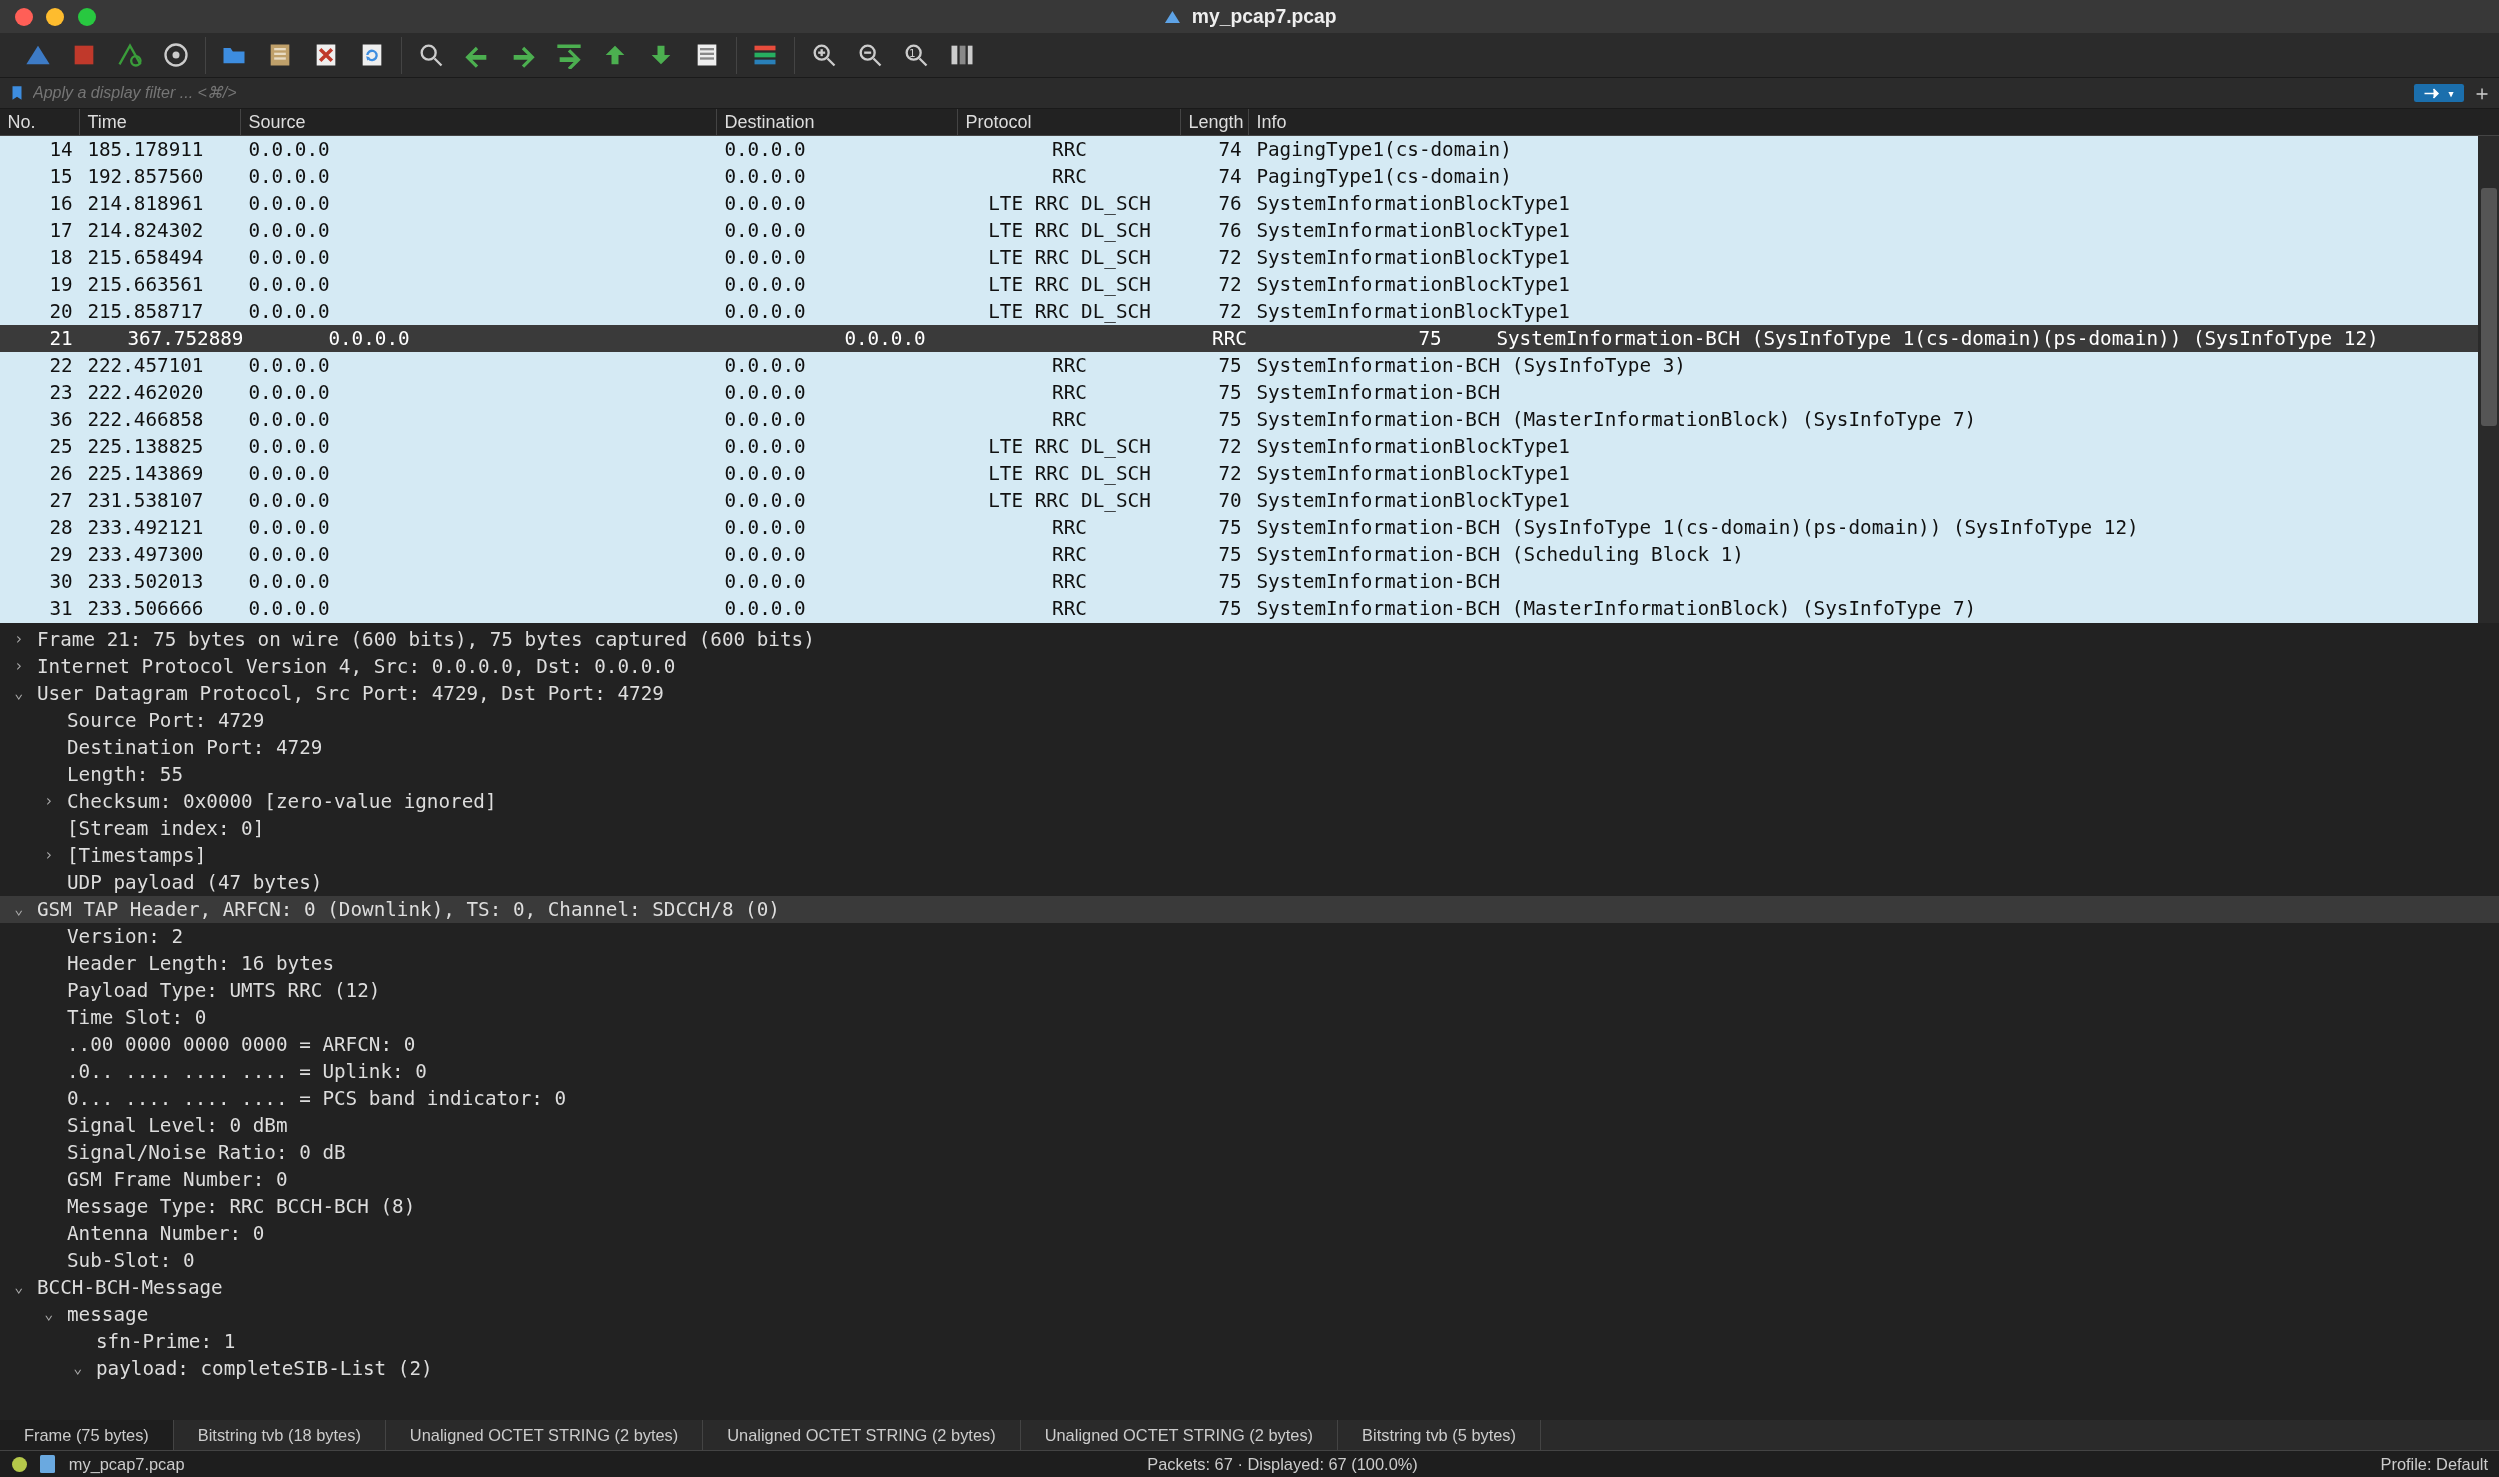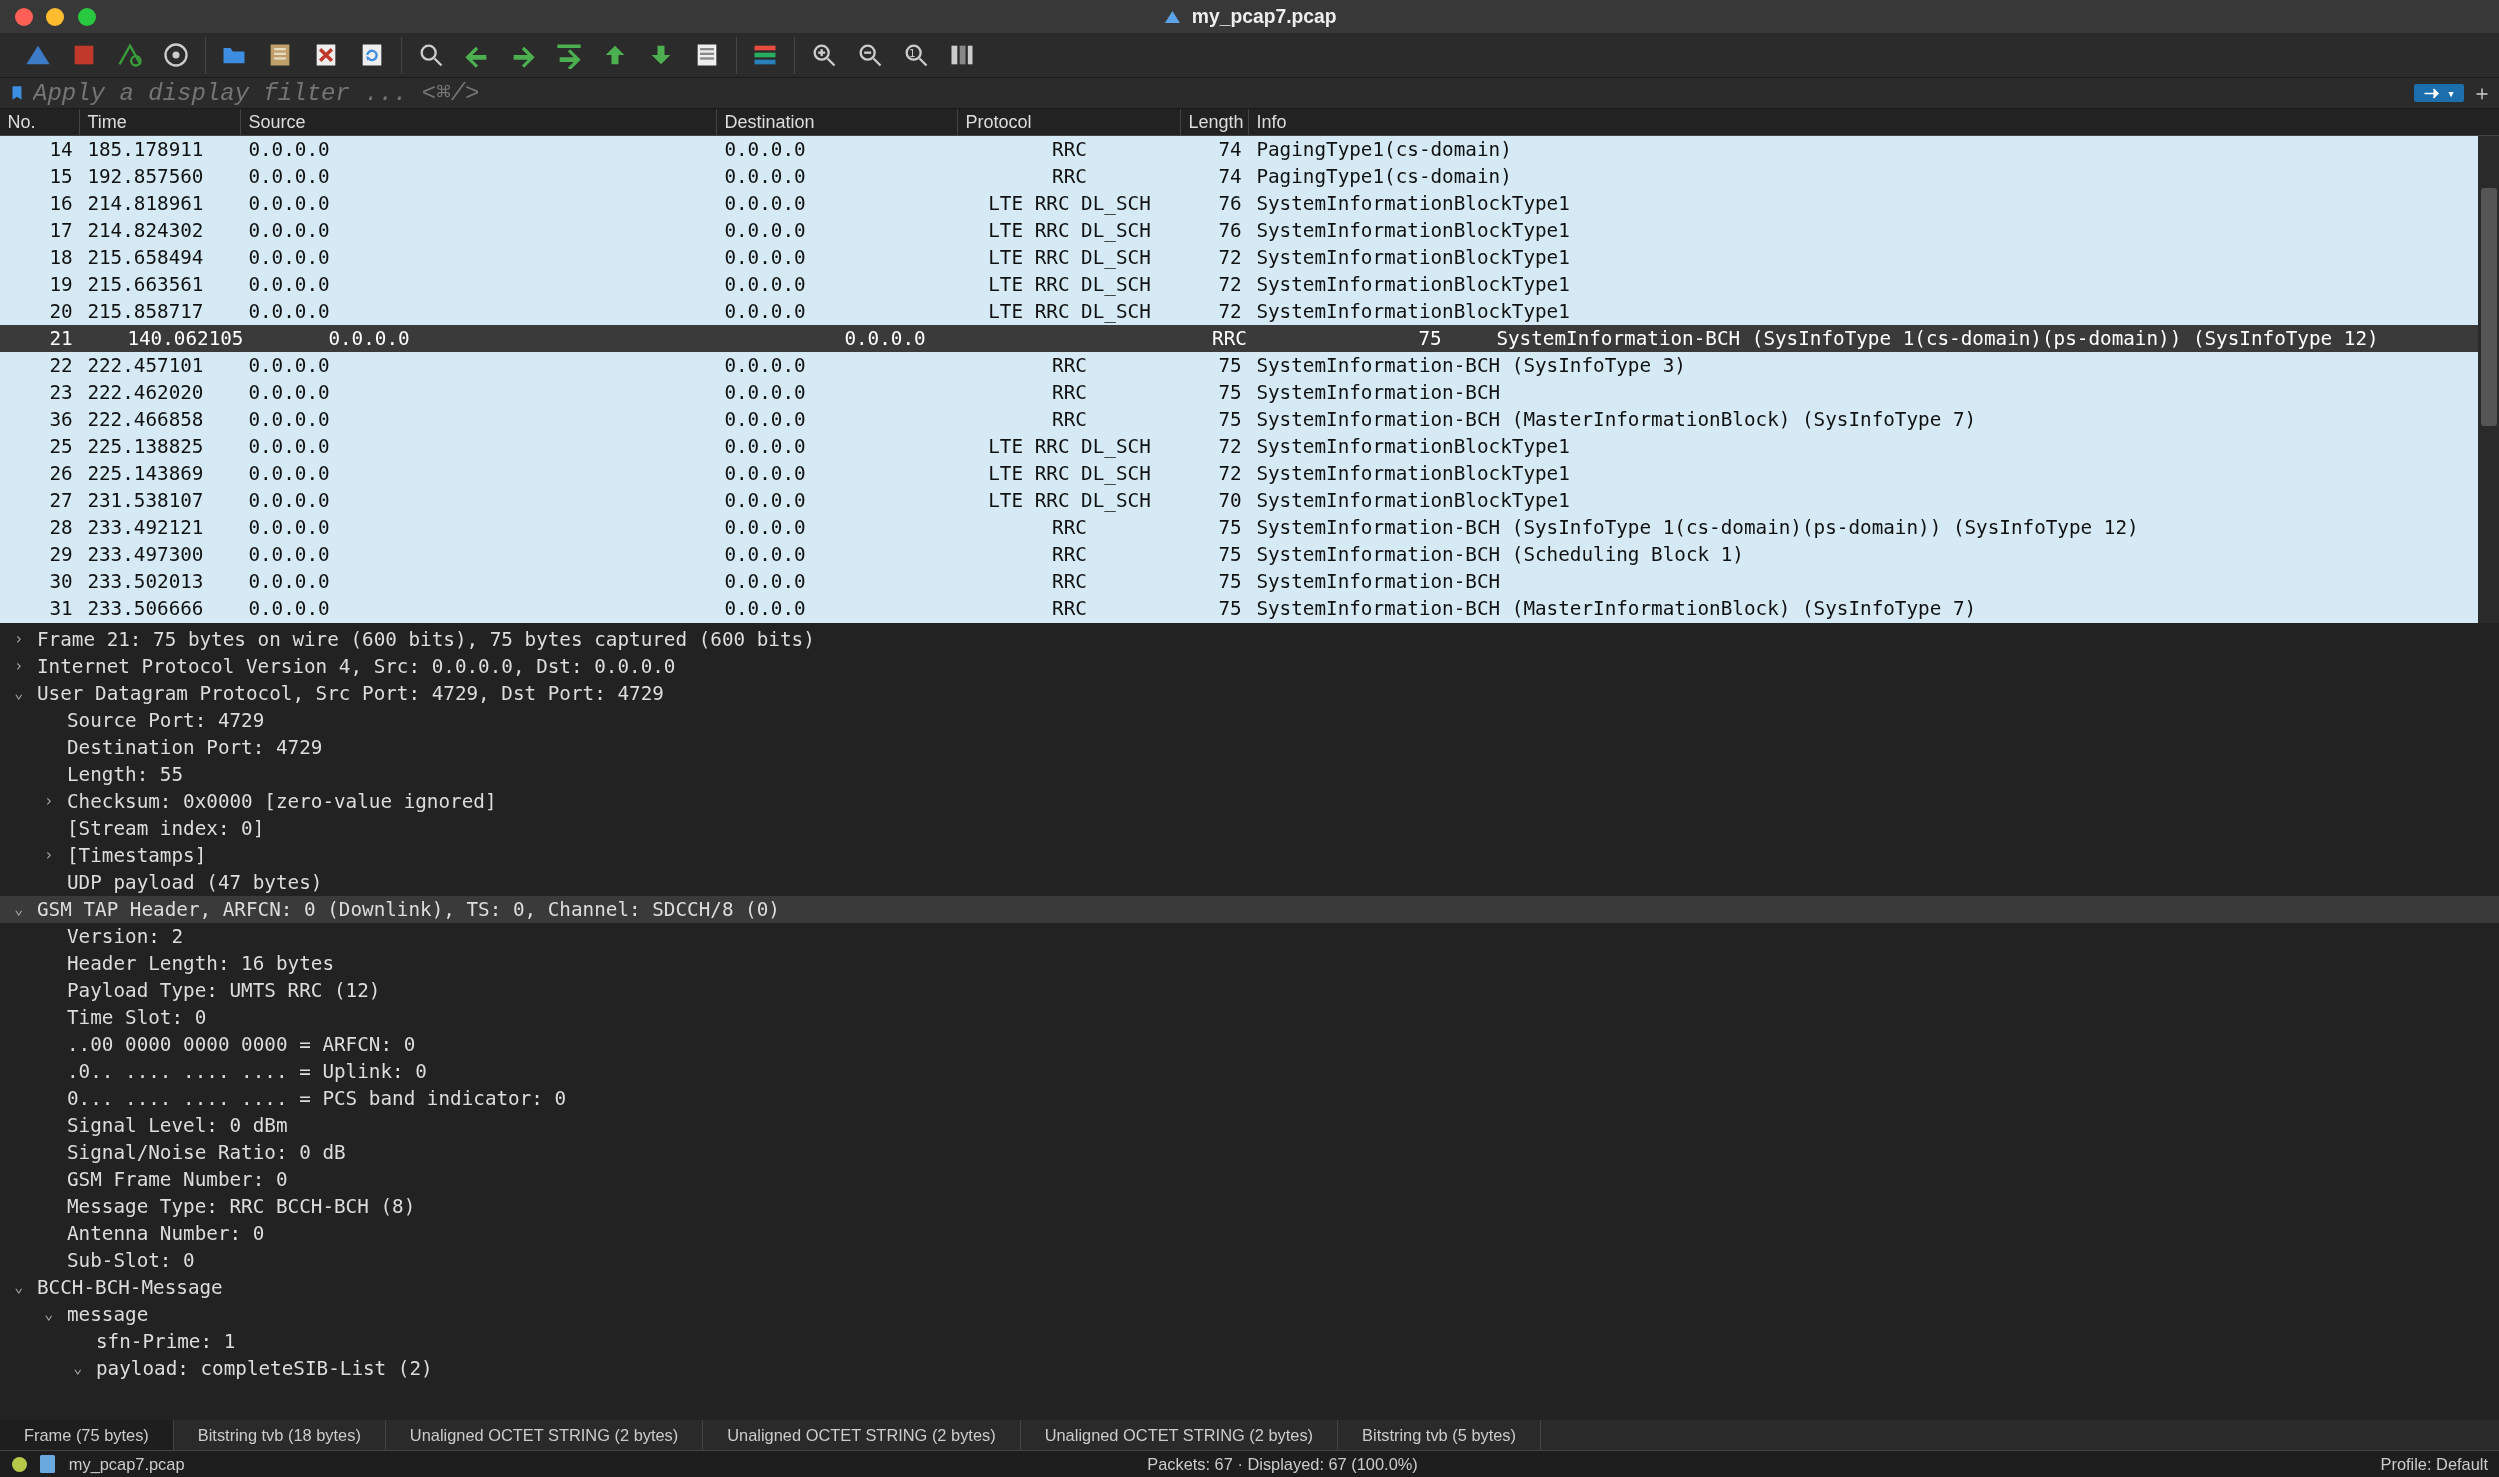--- a/index.html
+++ b/index.html
@@ -11,21 +11,21 @@
 .dot.red { background:#ff5f57; } .dot.yellow{background:#febc2e;} .dot.green{background:#28c840;}
 .title { position:absolute; left:50%; transform:translateX(-50%); display:flex; align-items:center; gap:10.4px; font-family:-apple-system,Helvetica,Arial,sans-serif; font-weight:600; font-size:19.3px; color:#eee; }
 .title svg{width:18px;height:18px;}
 .toolbar { height:45px; background:#2b2b2b; display:flex; align-items:center; padding:0 12px; gap:0; border-bottom:0.7px solid #1a1a1a;}
 .tb-group{display:flex;align-items:center;gap:15px;padding:0 10.4px;}
 .tb-sep{width:0.7px;height:37px;background:#444;margin:0 3px;}
 .tb-btn{width:31px;height:31px;display:flex;align-items:center;justify-content:center;cursor:pointer;}
 .tb-btn svg{width:28px;height:28px;}
 .filterbar{height:31px;background:#2b2b2b;display:flex;align-items:center;padding:0 6px;gap:6px;border-bottom:0.7px solid #1a1a1a;}
 .filter-icon{width:21px;height:21px;display:flex;align-items:center;justify-content:center;}
-.filter-input{flex:1;background:transparent;border:none;color:#aaa;font-size:24px;font-style:italic;outline:none;font-family:Liberation Mono, monospace;}
+.filter-input{flex:1;background:transparent;border:none;color:#aaa;font-size:16px;font-style:italic;outline:none;font-family:Liberation Sans, sans-serif;}
 .filter-expr{display:flex;align-items:center;gap:3px;background:#1b6fad;padding:1.5px 9px;border-radius:2.2px;}
 .filter-add{width:24px;height:24px;display:flex;align-items:center;justify-content:center;color:#ccc;font-size:21px;}
 .pkt-header{height:27px;background:#222;display:flex;border-bottom:0.7px solid #444;font-family:-apple-system,Helvetica,Arial,sans-serif;font-size:18px;font-weight:500;color:#ddd;}
 .pkt-header .col{padding:3px 7.4px;border-right:0.7px solid #444;display:flex;align-items:center;}
 .col-no{width:80px;} .col-time{width:161px;} .col-src{width:476px;} .col-dst{width:241px;} .col-proto{width:223px;} .col-len{width:68px;} .col-info{flex:1;}
 .pkt-list{height:487px;overflow:hidden;font-family:Menlo,Consolas,monospace;font-size:19.3px;position:relative;background:#d5eaf4;}
 .pkt-row{height:27px;display:flex;align-items:center;color:#111;}
 .pkt-row.sel{background:#3a3a3a;color:#fff;gap:40px;}
 .pkt-row .c{padding:0 7.4px;white-space:nowrap;overflow:hidden;}
 .pkt-row .c-no{width:80px;text-align:right;} .pkt-row .c-time{width:161px;} .pkt-row .c-src{width:476px;} .pkt-row .c-dst{width:241px;} .pkt-row .c-proto{width:223px;text-align:center;} .pkt-row .c-len{width:68px;text-align:right;} .pkt-row .c-info{flex:1;}
@@ -287,21 +287,21 @@
         <span class="c c-no">20</span>
         <span class="c c-time">215.858717</span>
         <span class="c c-src">0.0.0.0</span>
         <span class="c c-dst">0.0.0.0</span>
         <span class="c c-proto">LTE RRC DL_SCH</span>
         <span class="c c-len">72</span>
         <span class="c c-info">SystemInformationBlockType1</span>
       </div>
       <div class="pkt-row sel">
         <span class="c c-no">21</span>
-        <span class="c c-time">140.062105</span>
+        <span class="c c-time">367.752889</span>
         <span class="c c-src">0.0.0.0</span>
         <span class="c c-dst">0.0.0.0</span>
         <span class="c c-proto">RRC</span>
         <span class="c c-len">75</span>
         <span class="c c-info">SystemInformation-BCH (SysInfoType 1(cs-domain)(ps-domain)) (SysInfoType 12)</span>
       </div>
       <div class="pkt-row">
         <span class="c c-no">22</span>
         <span class="c c-time">222.457101</span>
         <span class="c c-src">0.0.0.0</span>

